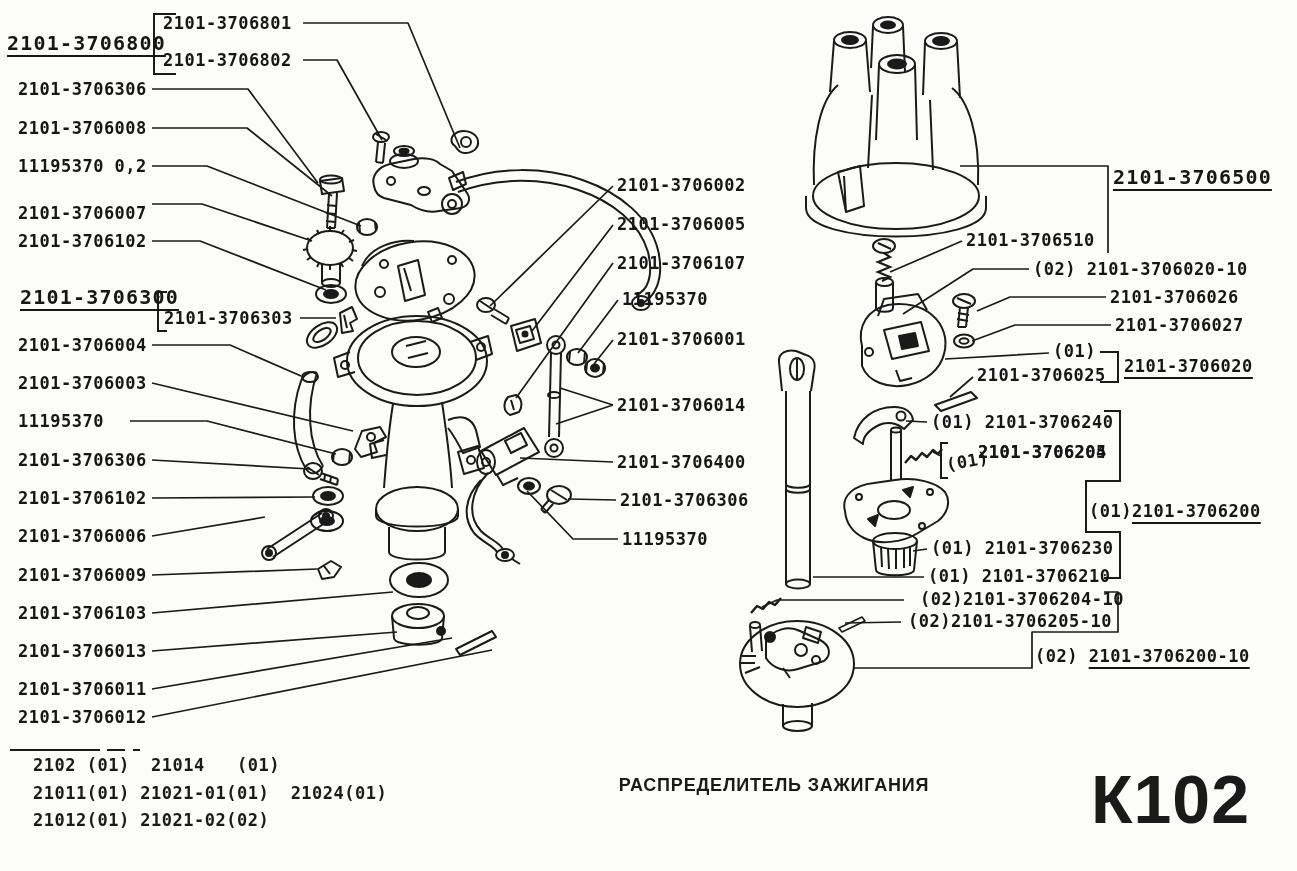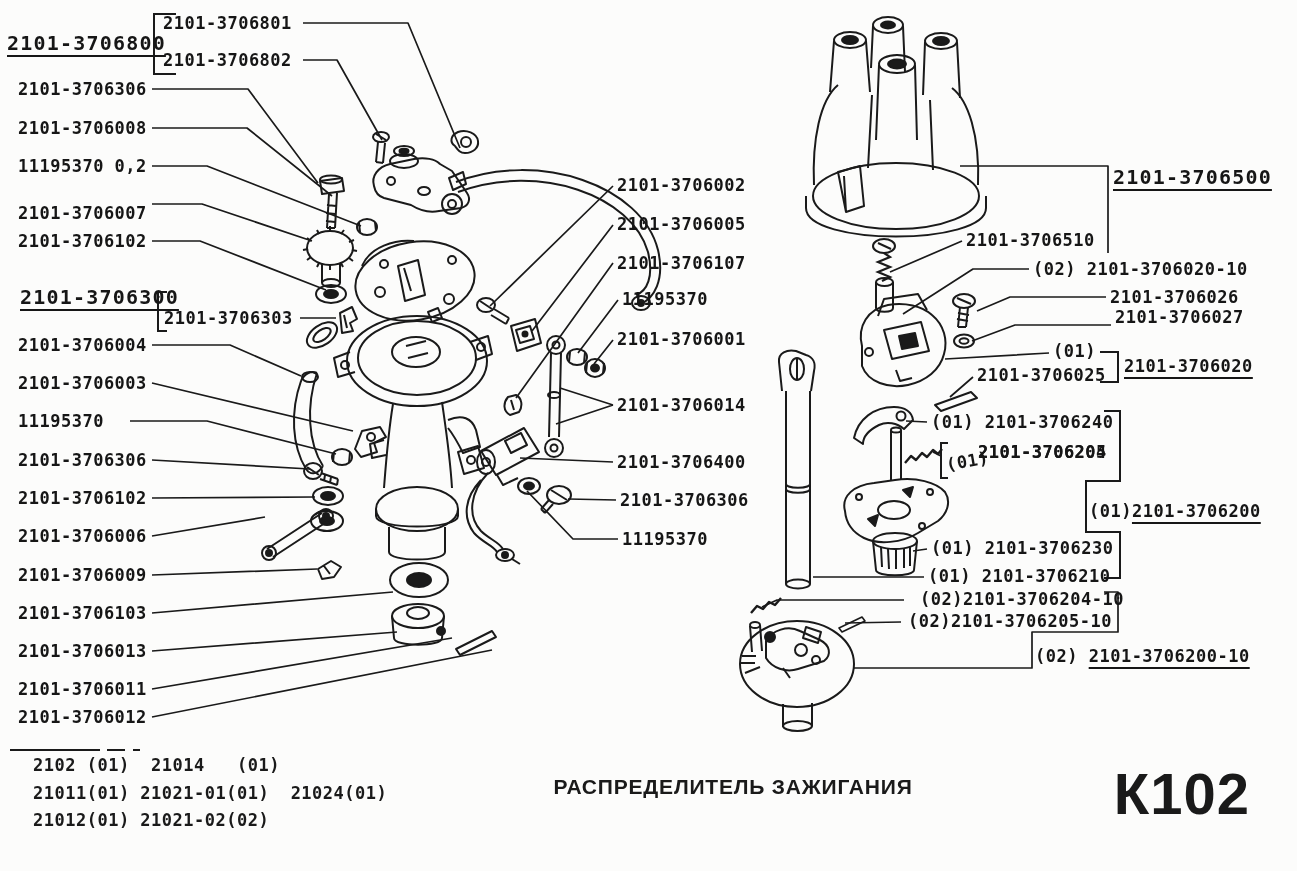--- a/index.html
+++ b/index.html
@@ -6,24 +6,24 @@
   .page{position:relative;width:1297px;height:871px;margin:0 auto;background:#fcfcfb;overflow:hidden;
         font-family:"DejaVu Sans Mono",monospace;color:#1a1a1a;}
   .page svg{position:absolute;left:0;top:0;}
   .plabel{position:absolute;transform:translateY(-50%);font-weight:bold;font-size:17px;
           letter-spacing:.5px;white-space:pre;color:#161616;}
   .plabel.big{font-size:20px;letter-spacing:1.2px;}
   .plabel.tilt{transform:translateY(-50%) rotate(-10deg);}
   .plabel .u{text-decoration:underline;text-underline-offset:5px;text-decoration-thickness:2px;}
   .ftable{position:absolute;left:33px;top:752px;font-weight:bold;font-size:17px;letter-spacing:.5px;}
   .trow{height:27.7px;line-height:27.7px;white-space:pre;}
-  .dtitle{position:absolute;left:733px;top:775px;transform:translateX(-50%);
-          font-family:"Liberation Sans",sans-serif;font-weight:bold;font-size:21px;letter-spacing:.8px;}
+  .dtitle{position:absolute;left:774px;top:775px;transform:translateX(-50%);
+          font-family:"Liberation Sans",sans-serif;font-weight:bold;font-size:18px;letter-spacing:.8px;}
   .pcode{position:absolute;left:1250px;top:760px;transform:translateX(-100%);
-         font-family:"Liberation Sans",sans-serif;font-weight:bold;font-size:58px;letter-spacing:1px;}
+         font-family:"Liberation Sans",sans-serif;font-weight:bold;font-size:68px;letter-spacing:1px;}
 </style>
 </head>
 <body>
 
 <div class="page" style="background: rgb(252, 252, 251); color: rgb(26, 26, 26);">
 
   <svg width="1297" height="871" viewBox="0 0 1297 871">
 
     <g stroke="#1a1a1a" stroke-width="1.7" fill="none" stroke-linejoin="round">
       <path d="M303,23 H408 L460,148 M303,60 H337 L382,140 M152,89 H248 L318,183 M152,128 H247 L332,196
@@ -305,21 +305,21 @@
       <div class="plabel" style="left: 622px; top: 299px;"><span>11195370</span></div>
       <div class="plabel" style="left: 617px; top: 339px;"><span>2101-3706001</span></div>
       <div class="plabel" style="left: 617px; top: 405px;"><span>2101-3706014</span></div>
       <div class="plabel" style="left: 617px; top: 462px;"><span>2101-3706400</span></div>
       <div class="plabel" style="left: 620px; top: 500px;"><span>2101-3706306</span></div>
       <div class="plabel" style="left: 622px; top: 539px;"><span>11195370</span></div>
       <div class="plabel big" style="left: 1113px; top: 177px;"><span class="u">2101-3706500</span></div>
       <div class="plabel" style="left: 966px; top: 240px;"><span>2101-3706510</span></div>
       <div class="plabel" style="left: 1033px; top: 269px;"><span>(02) </span><span>2101-3706020-10</span></div>
       <div class="plabel" style="left: 1110px; top: 297px;"><span>2101-3706026</span></div>
-      <div class="plabel" style="left: 1115px; top: 317px;"><span>2101-3706027</span></div>
+      <div class="plabel" style="left: 1115px; top: 325px;"><span>2101-3706027</span></div>
       <div class="plabel" style="left: 1053px; top: 351px;"><span>(01)</span></div>
       <div class="plabel" style="left: 1124px; top: 366px;"><span class="u">2101-3706020</span></div>
       <div class="plabel" style="left: 977px; top: 375px;"><span>2101-3706025</span></div>
       <div class="plabel" style="left: 931px; top: 422px;"><span>(01) 2101-3706240</span></div>
       <div class="plabel tilt" style="left: 946px; top: 461px;"><span>(01)</span></div>
       <div class="plabel" style="left: 978px; top: 452px;"><span>2101-3706204</span></div>
       <div class="plabel" style="left: 978px; top: 452px;"><span>2101-3706205</span></div>
       <div class="plabel" style="left: 1089px; top: 500px; margin-top: 11px;"><span>(01)</span><span class="u">2101-3706200</span></div>
       <div class="plabel" style="left: 931px; top: 548px;"><span>(01) 2101-3706230</span></div>
       <div class="plabel" style="left: 928px; top: 576px;"><span>(01) 2101-3706210</span></div>

